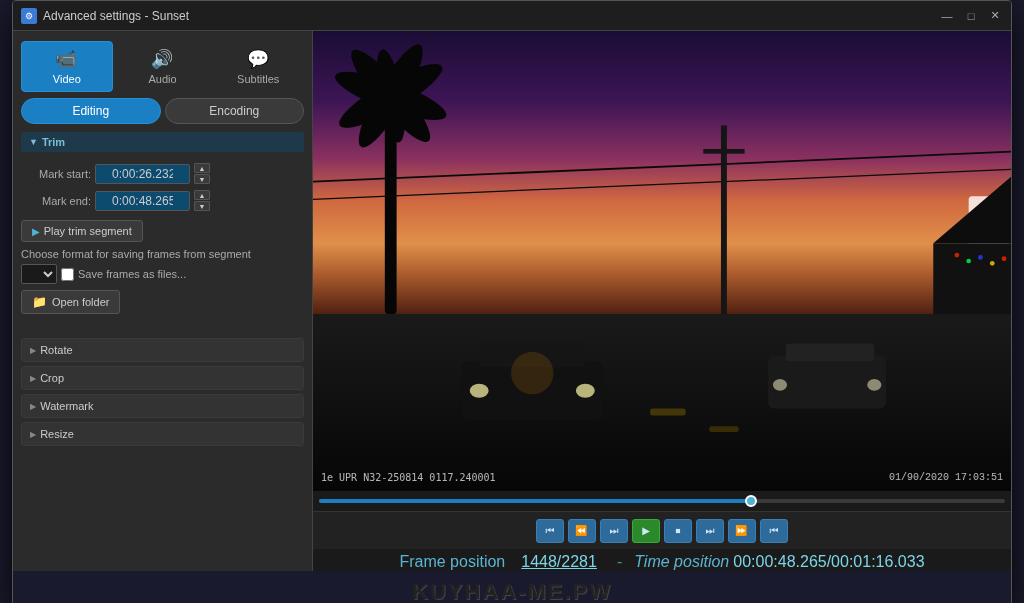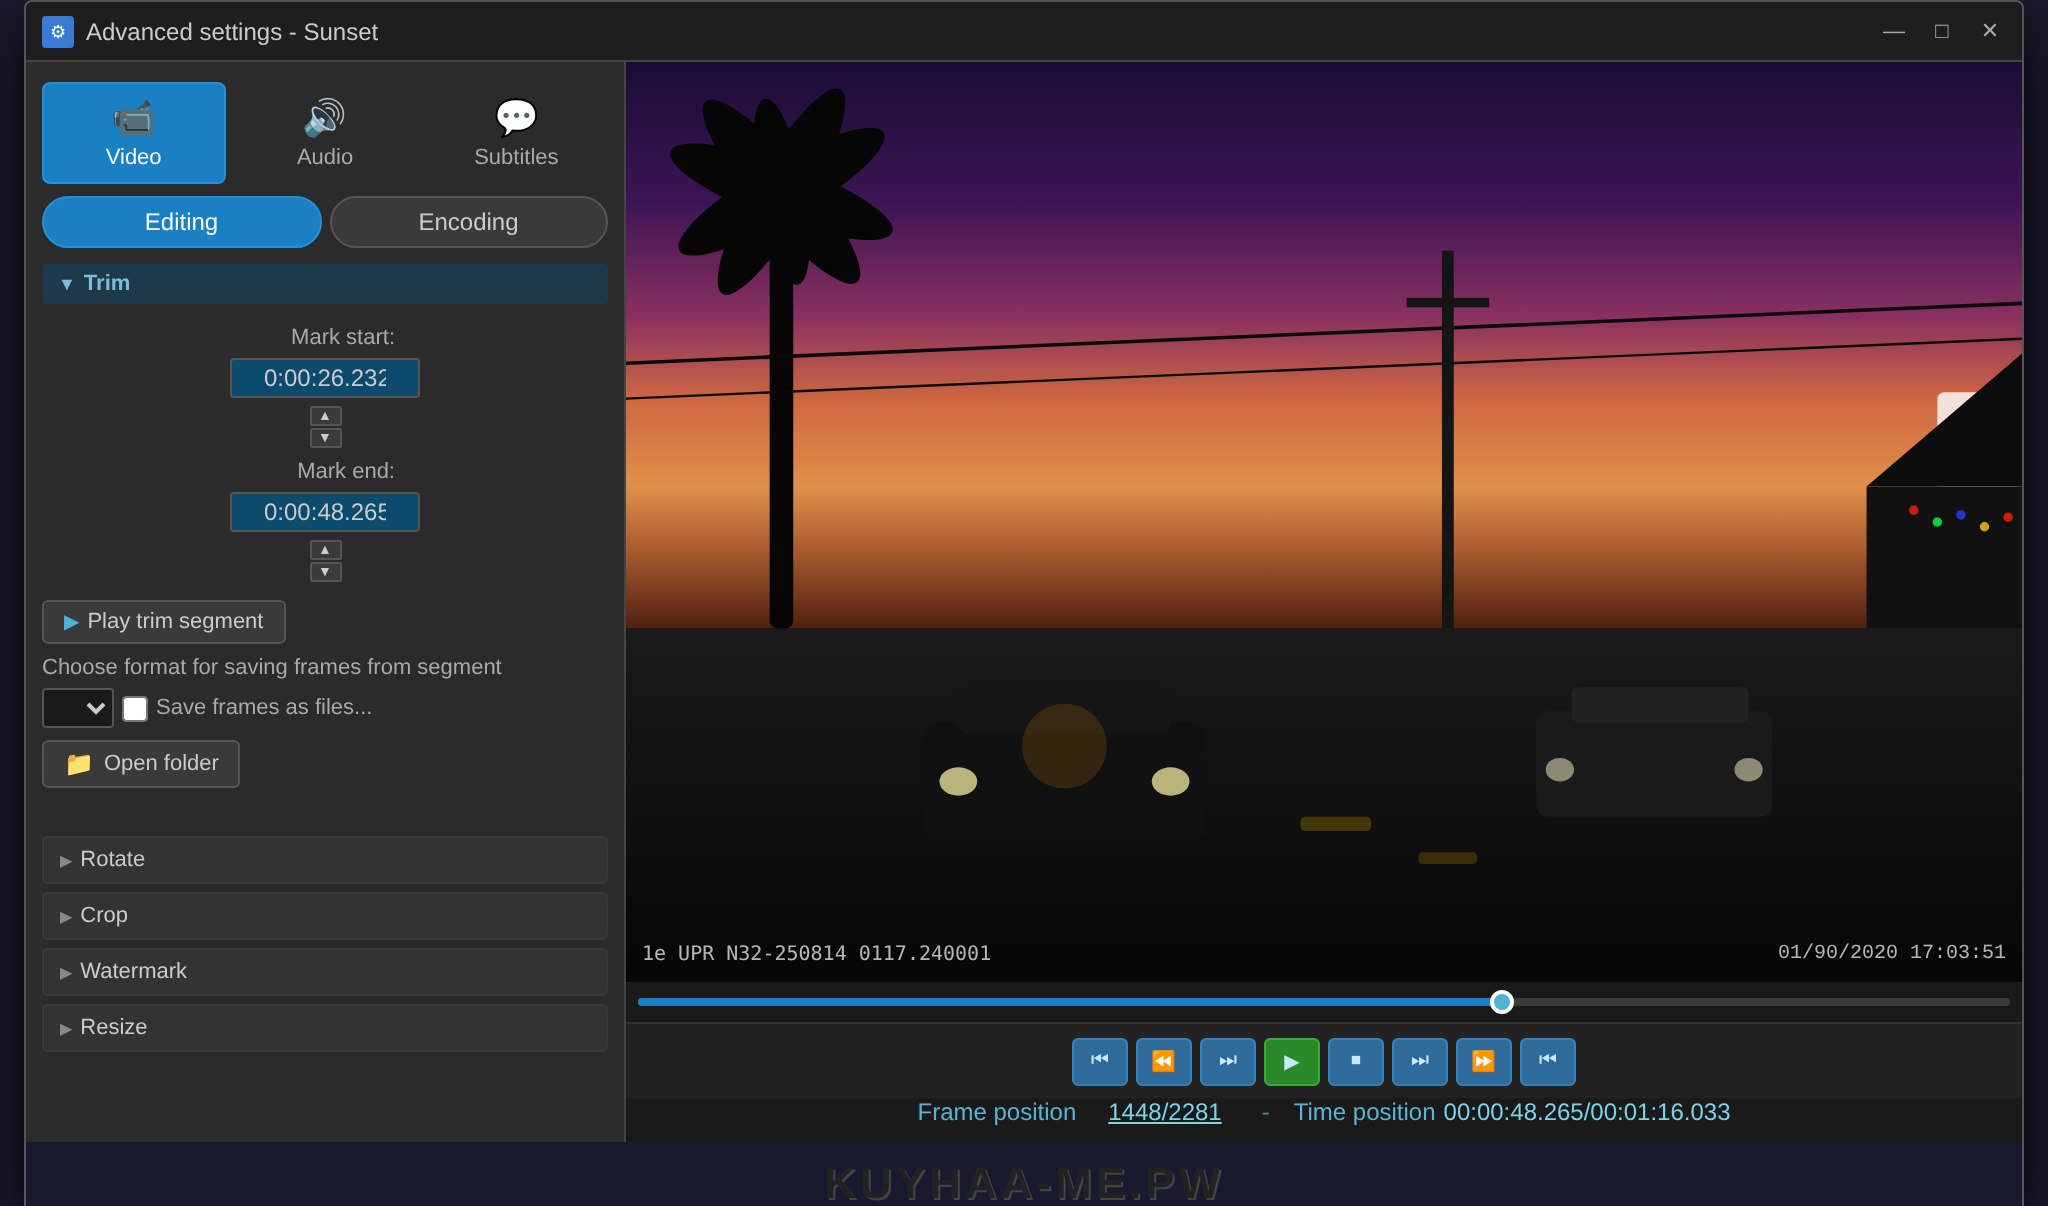--- a/index.html
+++ b/index.html
@@ -162,21 +162,20 @@
     .enable-row input[type="checkbox"] {
       accent-color: #1b7fc4;
       width: 13px;
       height: 13px;
     }
     .mark-row {
       display: flex;
       align-items: center;
       gap: 4px;
       padding: 3px 0;
-      flex-direction: column;
     }
     .mark-label {
       width: 70px;
       color: #aaa;
       font-size: 11px;
       text-align: right;
     }
     .time-input {
       background: #0c4a6e;
       border: 1px solid #555;
@@ -419,27 +418,27 @@
     }
     .transport-btn.play {
       background: #2a8a2a;
       border-color: #3aaa3a;
     }
 
     .frame-info {
       height: 22px;
       background: #1a1a1a;
       display: flex;
-      align-items: flex-start;
+      align-items: flex-end;
       justify-content: center;
-      font-size: 12px;
+      font-size: 16px;
     }
     .frame-label { color: #5ab4d4; }
     .frame-value { color: #7dd4e8; margin: 0 16px; text-decoration: underline; }
-    .time-label { color: #5ab4d4; margin-left: 8px; }
+    .time-label { color: #5ab4d4; margin-left: 8px; font-style: italic; }
     .time-value { color: #7dd4e8; }
 
     
     .watermark {
       text-align: center;
       padding: 8px 0 4px;
       background: #1a1a2e;
     }
     .watermark-text {
       font-size: 22px;

